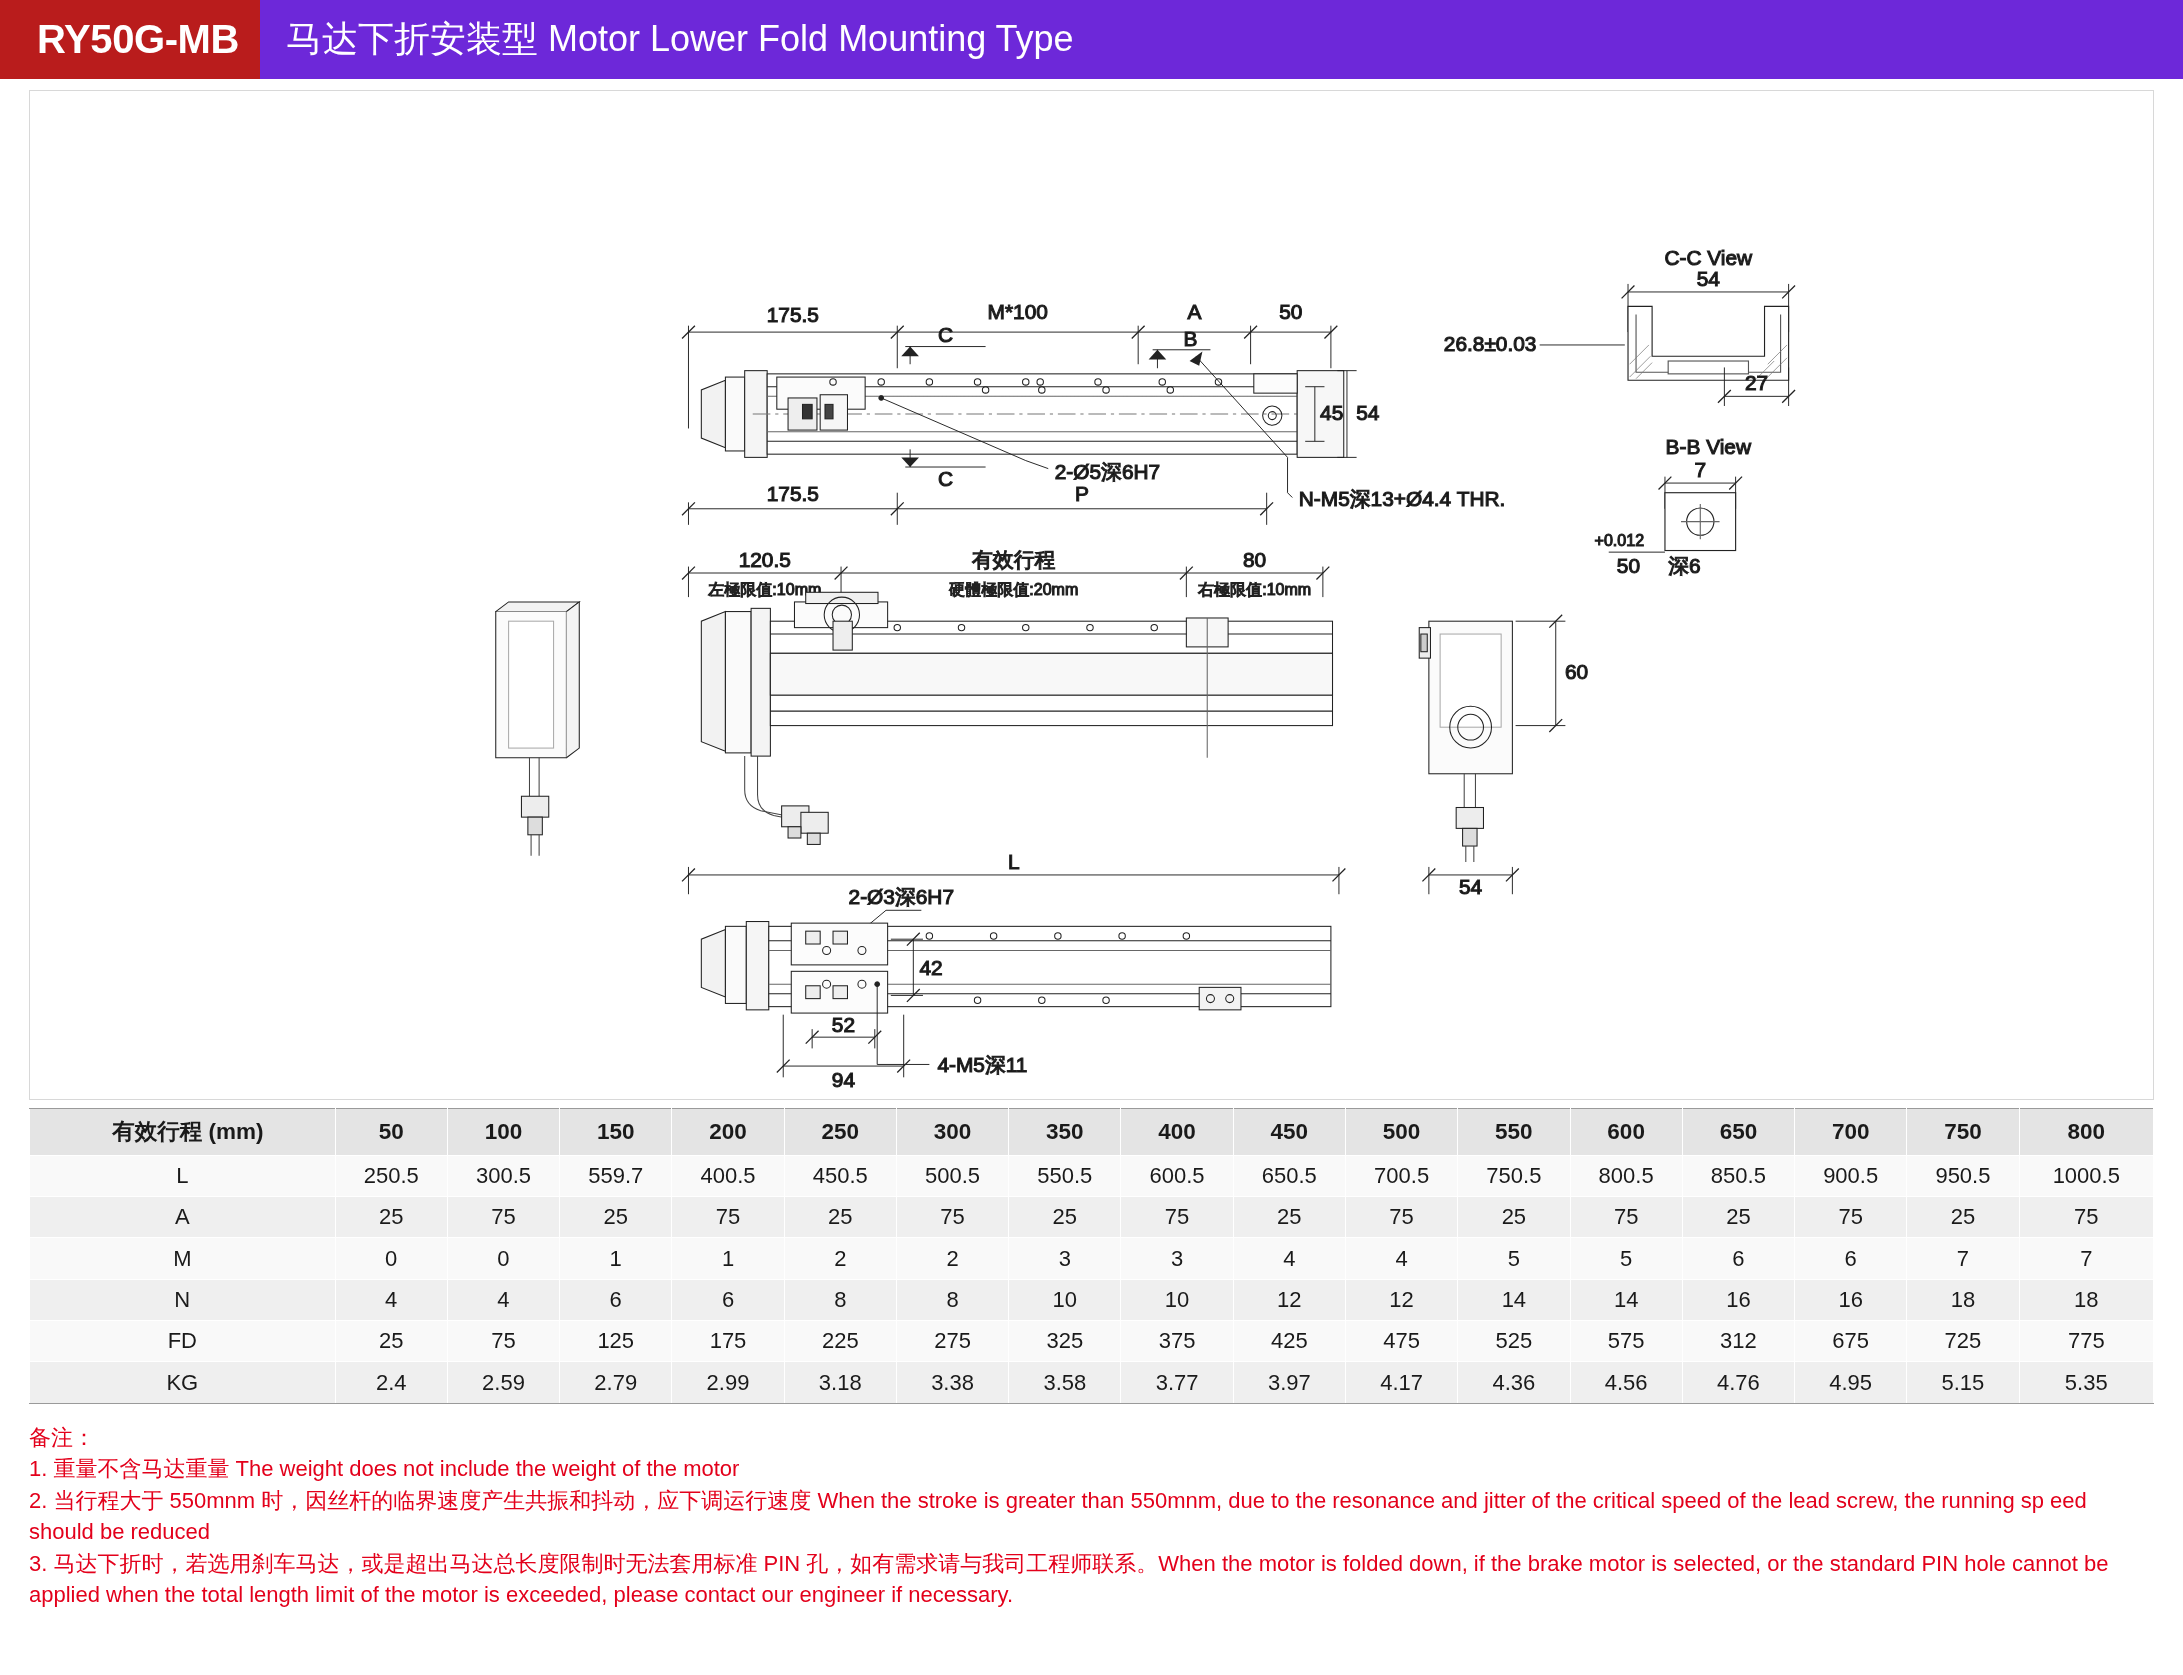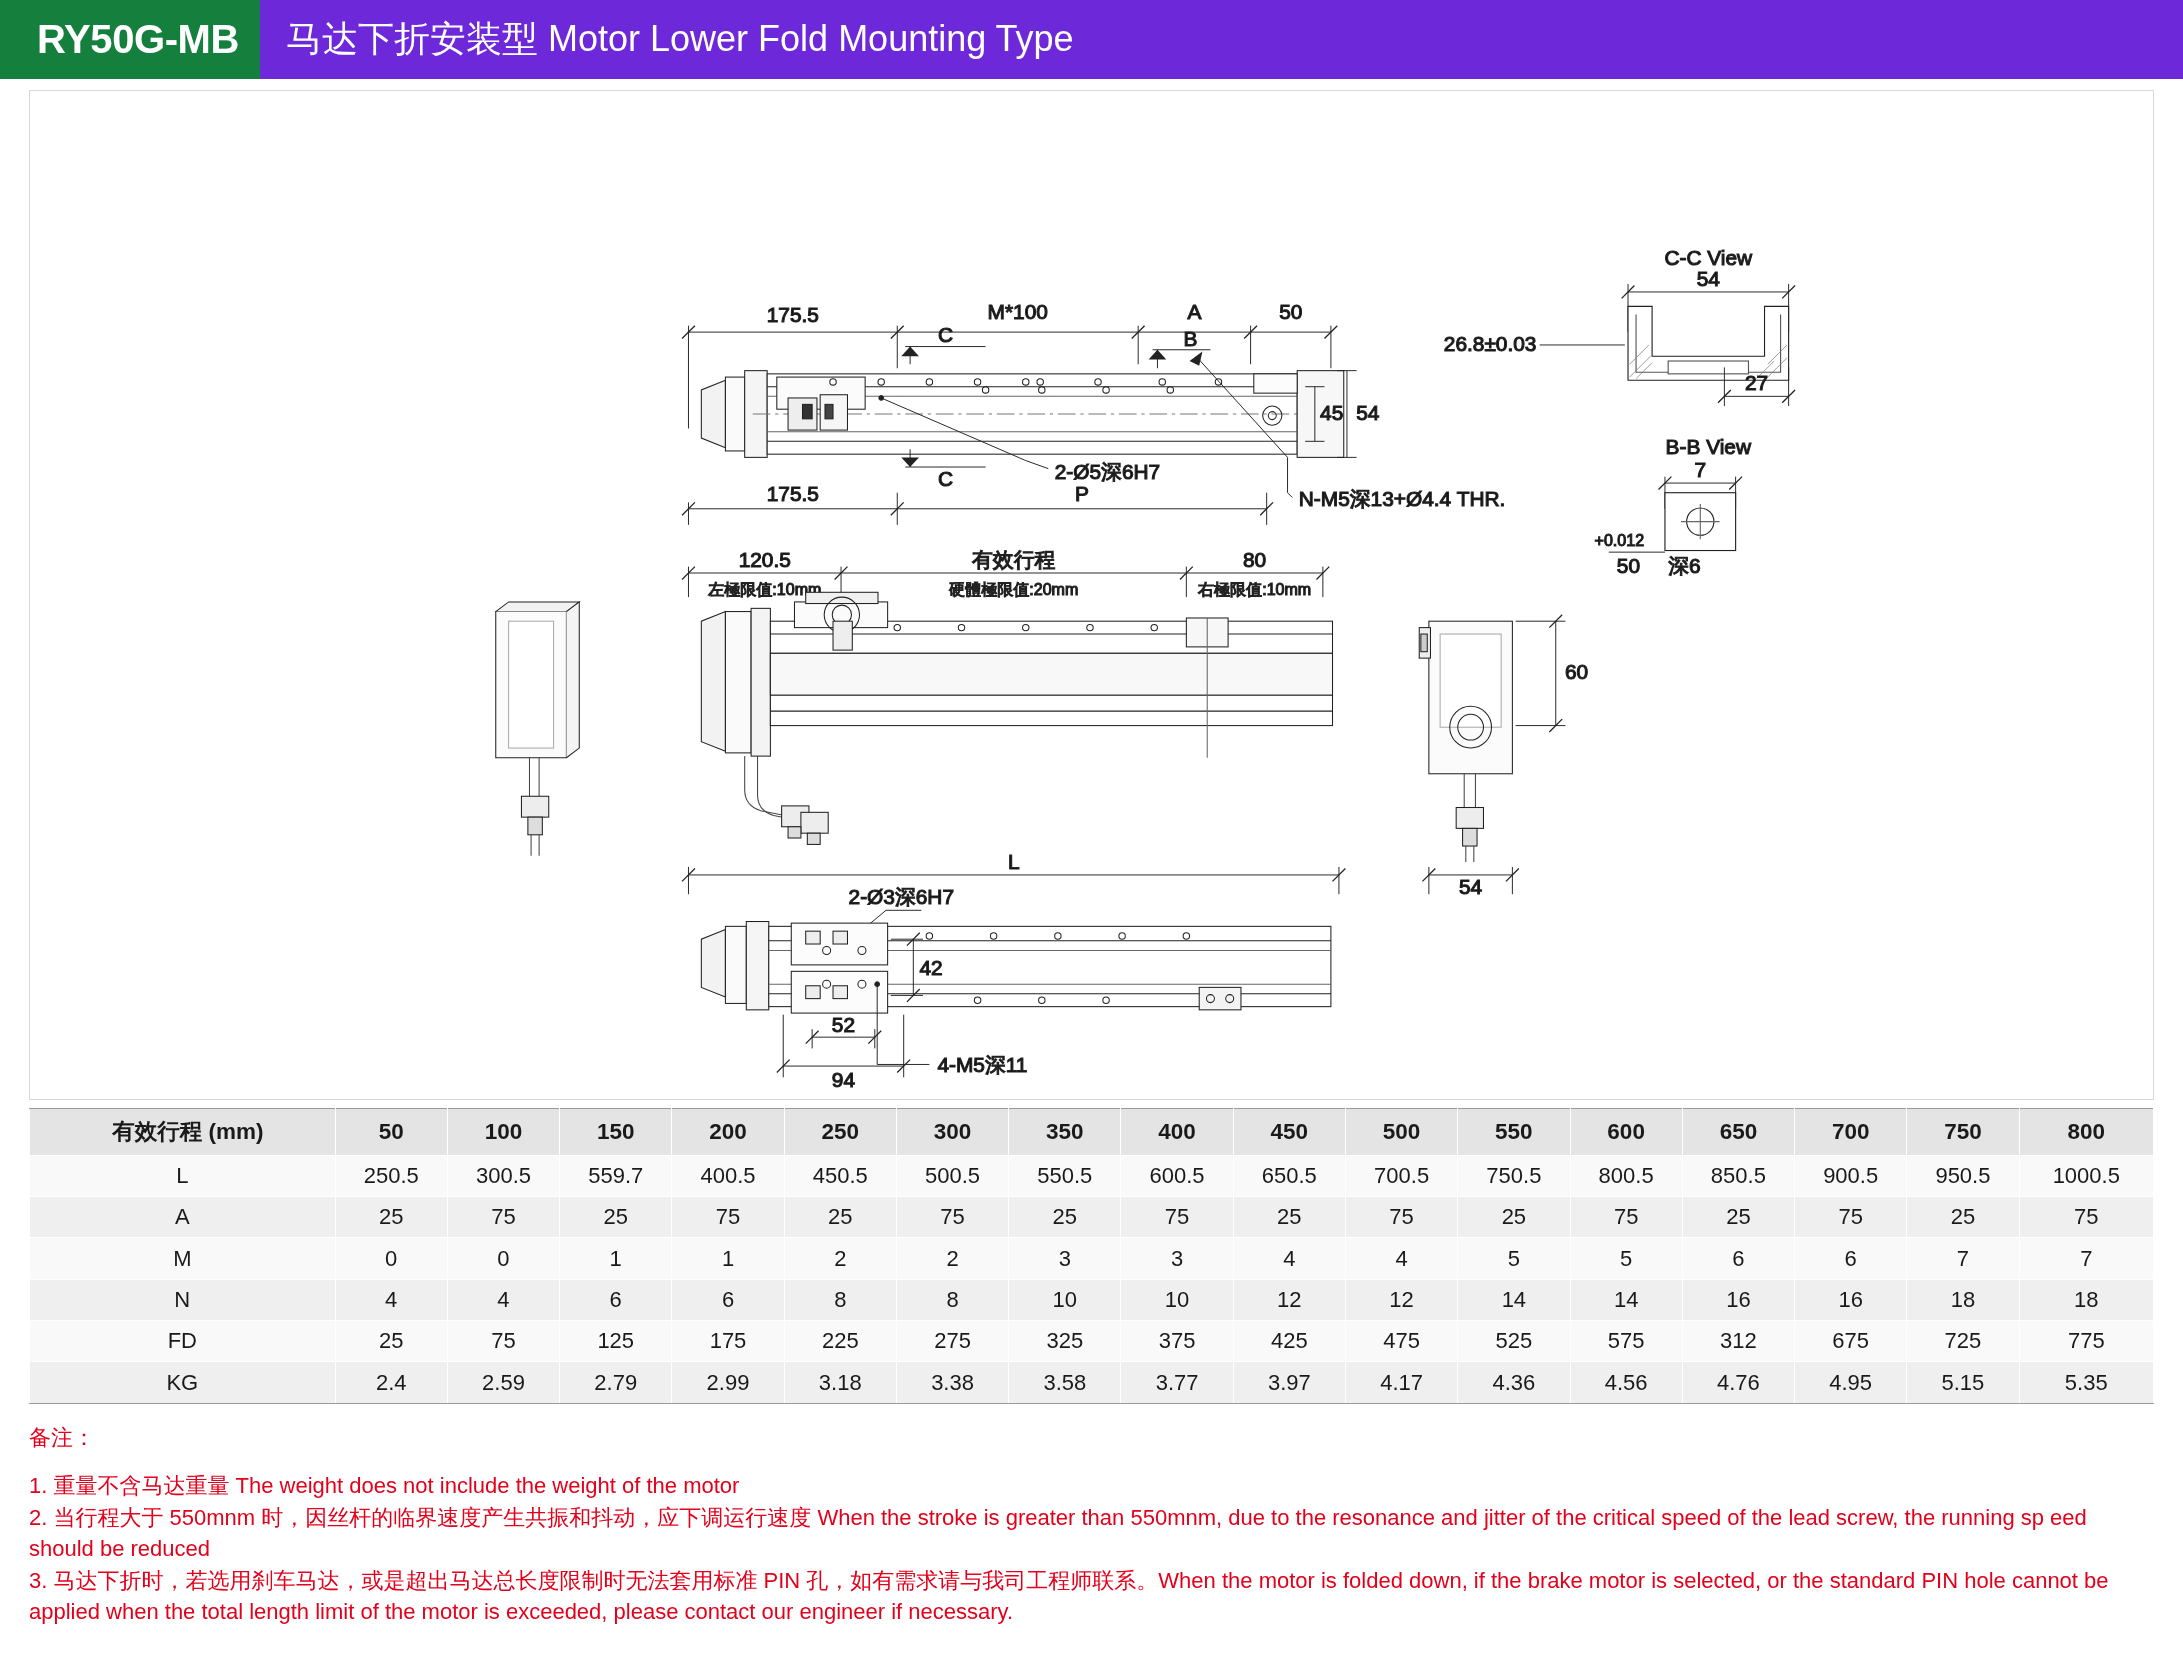--- a/index.html
+++ b/index.html
@@ -16,21 +16,21 @@
   }
 
   
   .header {
     display: flex;
     align-items: stretch;
     height: 79px;
     width: 100%;
   }
   .header-code {
-    background: #15803d;
+    background: #b91c1c;
     color: #ffffff;
     font-size: 40px;
     font-weight: bold;
     letter-spacing: -0.4px;
     display: flex;
     align-items: center;
     padding: 0 21px 0 37px;
     white-space: nowrap;
   }
   .header-title {
@@ -91,21 +91,21 @@
   }
   table.spec tbody tr:last-child td { border-bottom: 1.6px solid #9a9a9a; }
 
   
   .notes {
     margin: 17.7px 29px 0 29px;
     color: #e3001b;
     font-size: 22px;
     line-height: 1.42;
   }
-  .notes .note-title { margin-bottom: 17px; }
+  .notes .note-title { margin-bottom: 0; }
   .notes .note-line { margin-bottom: 0.8px; }
 
   
   text { font-family: "Liberation Sans", sans-serif; fill: #111; }
 </style>
 </head>
 <body>
 
 <div class="header">
   <div class="header-code">RY50G-MB</div>

